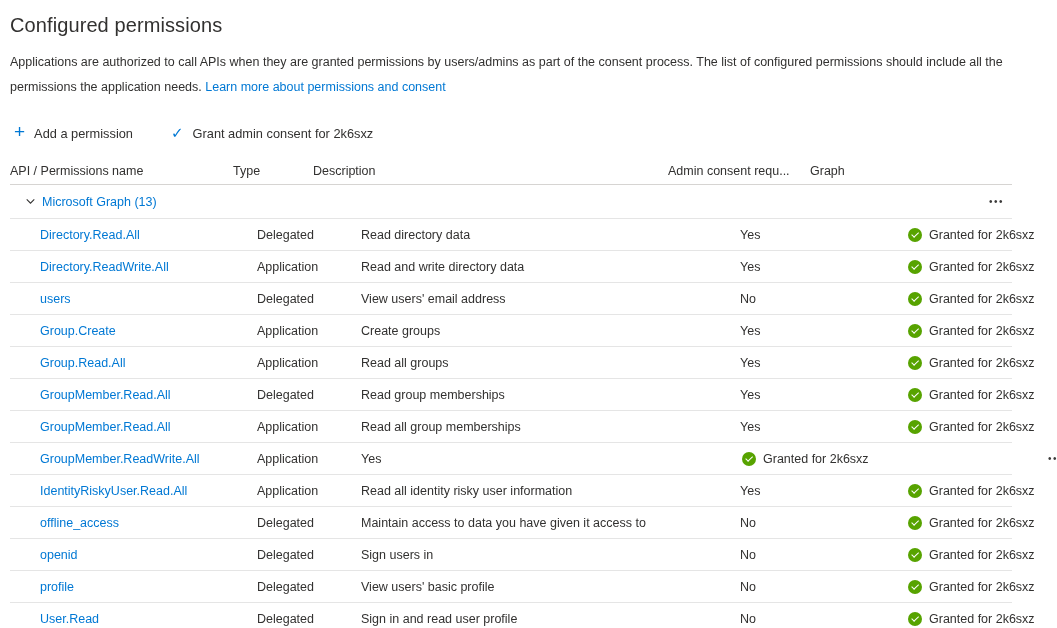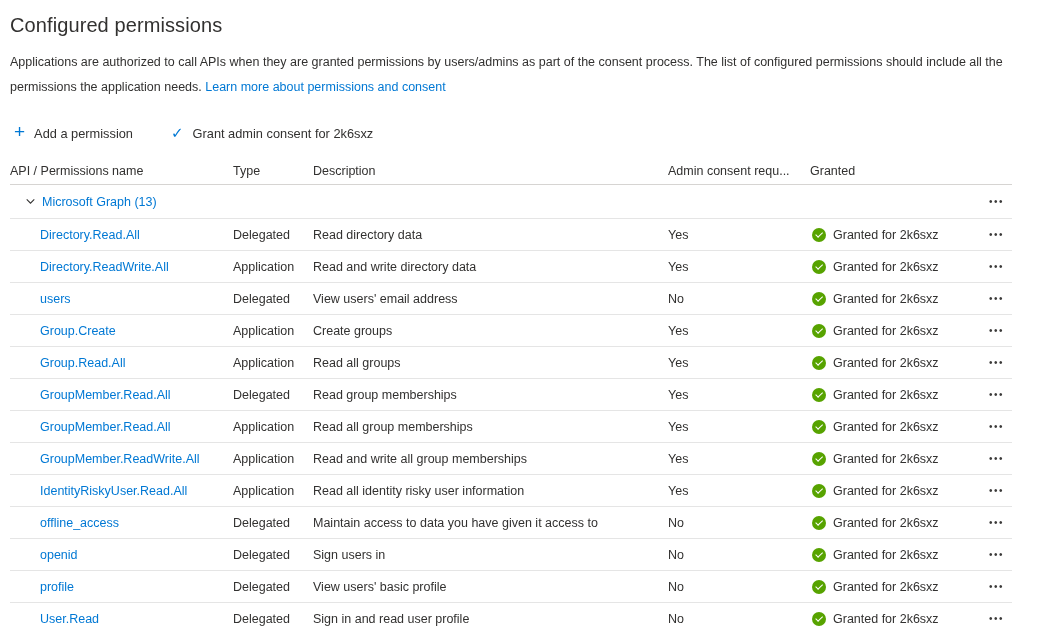--- a/index.html
+++ b/index.html
@@ -78,20 +78,21 @@
     border-bottom:1px solid var(--header-border,#d6d4d2);
     font-weight:400;
     font-size:12.5px;
   }
   .row{
     display:grid;
     grid-template-columns:223px 80px 355px 142px 165px 1fr;
     align-items:center;
     height:32px;
     border-bottom:1px solid var(--row-border,#e5e5e5);
+    gap:24px;
   }
   .group-row{
     display:grid;
     grid-template-columns:1fr 37px;
     align-items:center;
     height:34px;
     border-bottom:1px solid var(--row-border,#e5e5e5);
     cursor:pointer;
   }
   .group-left{
@@ -163,21 +164,21 @@
     </button>
   </div>
 
   <div class="perm-table">
 
     <div class="thead">
       <div class="cell">API / Permissions name</div>
       <div class="cell">Type</div>
       <div class="cell">Description</div>
       <div class="cell">Admin consent requ...</div>
-      <div class="cell">Granted</div>
+      <div class="cell">Graph</div>
       <div class="cell"></div>
     </div>
 
     <div class="group-row">
       <div class="group-left">
         <span class="chevron">
           <svg width="11" height="11" viewBox="0 0 16 16">
               <path d="M2.5 5 L8 10.5 L13.5 5" stroke="#323130" stroke-width="1.5" fill="none"></path>
             </svg>
         </span>
@@ -299,21 +300,20 @@
         <div class="menu-cell">
           <button class="ellipsis-button">•••</button>
         </div>
       </div>
 
       <div class="row">
         <div class="cell name">
           <a class="link">GroupMember.ReadWrite.All</a>
         </div>
         <div class="cell">Application</div>
-        <div class="cell">Read and write all group memberships</div>
         <div class="cell">Yes</div>
         <div class="cell status">
           <span class="granted-icon"></span>
           <span>Granted for 2k6sxz</span>
         </div>
         <div class="menu-cell">
           <button class="ellipsis-button">•••</button>
         </div>
       </div>
 

